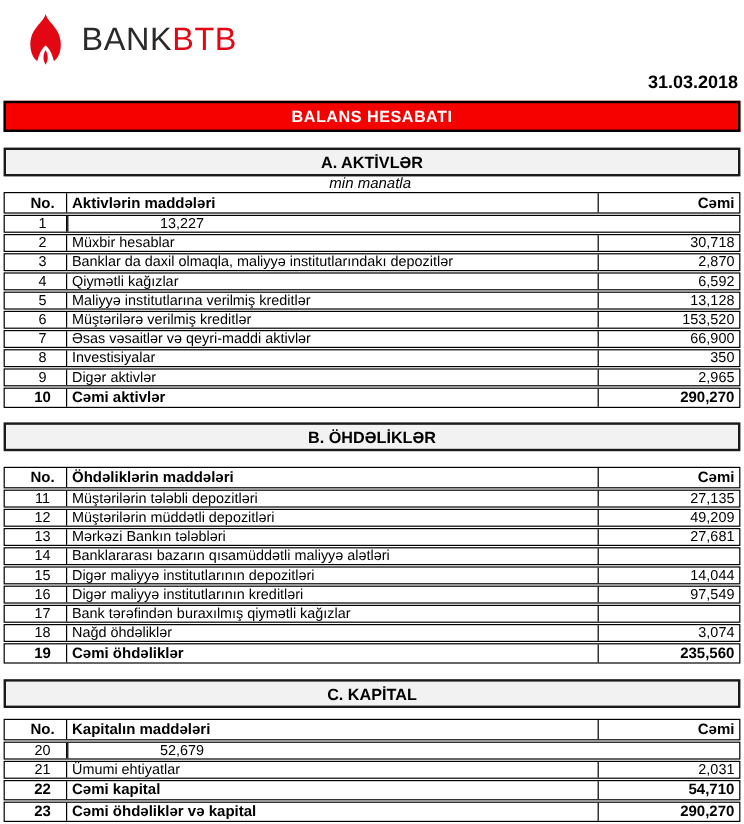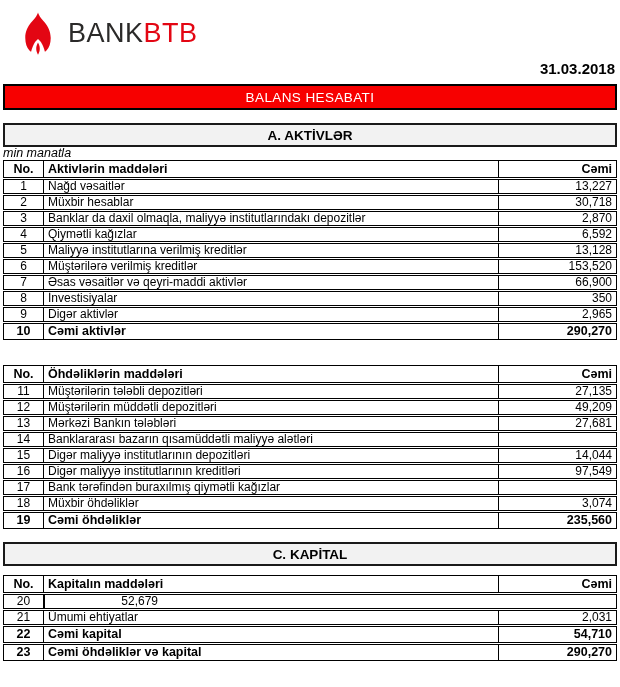--- a/index.html
+++ b/index.html
@@ -9,45 +9,45 @@
     --section-bg:#F2F2F2;
     --border-black:#000000;
   }
   *{box-sizing:border-box;margin:0;padding:0;}
   html,body{background:#fff;}
   .page{
     width:620px;height:687px;background:#fff;overflow:hidden;
     font-family:"Liberation Sans",sans-serif;color:#000;position:relative;
   }
   
-  .logo-row{display:flex;align-items:center;gap:10px;padding:10px 0 0 18px;height:56px;}
+  .logo-row{display:flex;gap:10px;padding:10px 0 0 18px;height:56px;}
   .flame{width:40px;height:45px;display:block;}
   .wordmark{font-size:27px;letter-spacing:.5px;font-weight:400;display:flex;align-items:center;}
   .wm-bank{color:var(--logo-dark);}
   .wm-btb{color:var(--logo-red);}
   .date-row{text-align:right;padding-right:5px;margin-top:4px;height:18px;
     font-size:15px;font-weight:bold;line-height:18px;margin-left:40px;}
   .banner{
     margin:6px 3px 13px 3px;height:26px;border:2px solid var(--border-black);
-    background:var(--banner-red);color:#fff;font-weight:normal;font-size:13.5px;
+    background:var(--banner-red);color:#fff;font-weight:bold;font-size:13.5px;
     letter-spacing:.4px;display:flex;align-items:center;justify-content:center;
   }
   
   .section-bar{
     margin:0 3px;height:24px;border:2px solid #1a1a1a;background:var(--section-bg);
     font-weight:bold;font-size:13.5px;display:flex;align-items:center;justify-content:center;
   }
   .unit-note{
-    margin:0 6px 0 3px;height:13px;line-height:13px;text-align:left;
+    margin:0 6px 0 3px;height:13px;line-height:13px;text-align:center;
     font-size:12.5px;font-style:italic;font-family:"Liberation Sans",sans-serif;
   }
   .gap12{height:12px;} .gap13{height:13px;} .gap9{height:9px;}
   
   .table{margin:0 3px;}
-  .t-row{display:flex;border:1px solid var(--border-black);margin-top:1px;background:#fff;}
+  .t-row{display:flex;border:1px solid var(--border-black);margin-top:1px;background:#fff;padding-left:12px;}
   .t-row.head{margin-top:0;font-weight:bold;}
   .t-row.head .cell{height:16px;line-height:16px;font-size:12.5px;}
   .cell{height:13px;line-height:13px;font-size:12px;white-space:nowrap;overflow:hidden;}
   .c-no{width:40px;text-align:center;border-right:1px solid var(--border-black);flex:0 0 40px;}
   .c-item{flex:1;padding-left:4px;}
   .c-val{width:118px;flex:0 0 118px;text-align:right;padding-right:4px;border-left:1px solid var(--border-black);}
   .t-row.bold{font-weight:bold;}
   .t-row.bold .cell{height:15px;line-height:15px;font-size:12.5px;}
 </style>
 </head>
@@ -74,21 +74,20 @@
   <div class="section-bar">A. AKTİVLƏR</div>
   <div class="unit-note">min manatla</div>
   <div class="table">
     <div class="t-row head">
       <div class="cell c-no">No.</div>
       <div class="cell c-item">Aktivlərin maddələri</div>
       <div class="cell c-val">Cəmi</div>
     </div>
   <div class="t-row">
     <div class="cell c-no">1</div>
-    <div class="cell c-item">Nağd vəsaitlər</div>
     <div class="cell c-val">13,227</div>
   </div>
       <div class="t-row">
     <div class="cell c-no">2</div>
     <div class="cell c-item">Müxbir hesablar</div>
     <div class="cell c-val">30,718</div>
   </div>
       <div class="t-row">
     <div class="cell c-no">3</div>
     <div class="cell c-item">Banklar da daxil olmaqla, maliyyə institutlarındakı depozitlər</div>
@@ -126,20 +125,21 @@
   </div>
       <div class="t-row bold">
     <div class="cell c-no">10</div>
     <div class="cell c-item">Cəmi aktivlər</div>
     <div class="cell c-val">290,270</div>
   </div>
     </div>
 
   <div class="gap12"></div>
 
+  <div class="section-bar">B. ÖHDƏLİKLƏR</div>
   <div class="gap13"></div>
   <div class="table">
     <div class="t-row head">
       <div class="cell c-no">No.</div>
       <div class="cell c-item">Öhdəliklərin maddələri</div>
       <div class="cell c-val">Cəmi</div>
     </div>
   <div class="t-row">
     <div class="cell c-no">11</div>
     <div class="cell c-item">Müştərilərin tələbli depozitləri</div>
@@ -170,21 +170,21 @@
     <div class="cell c-item">Digər maliyyə institutlarının kreditləri</div>
     <div class="cell c-val">97,549</div>
   </div>
       <div class="t-row">
     <div class="cell c-no">17</div>
     <div class="cell c-item">Bank tərəfindən buraxılmış qiymətli kağızlar</div>
     <div class="cell c-val"></div>
   </div>
       <div class="t-row">
     <div class="cell c-no">18</div>
-    <div class="cell c-item">Müxbir öhdəliklər</div>
+    <div class="cell c-item">Nağd öhdəliklər</div>
     <div class="cell c-val">3,074</div>
   </div>
       <div class="t-row bold">
     <div class="cell c-no">19</div>
     <div class="cell c-item">Cəmi öhdəliklər</div>
     <div class="cell c-val">235,560</div>
   </div>
     </div>
 
   <div class="gap13"></div>

